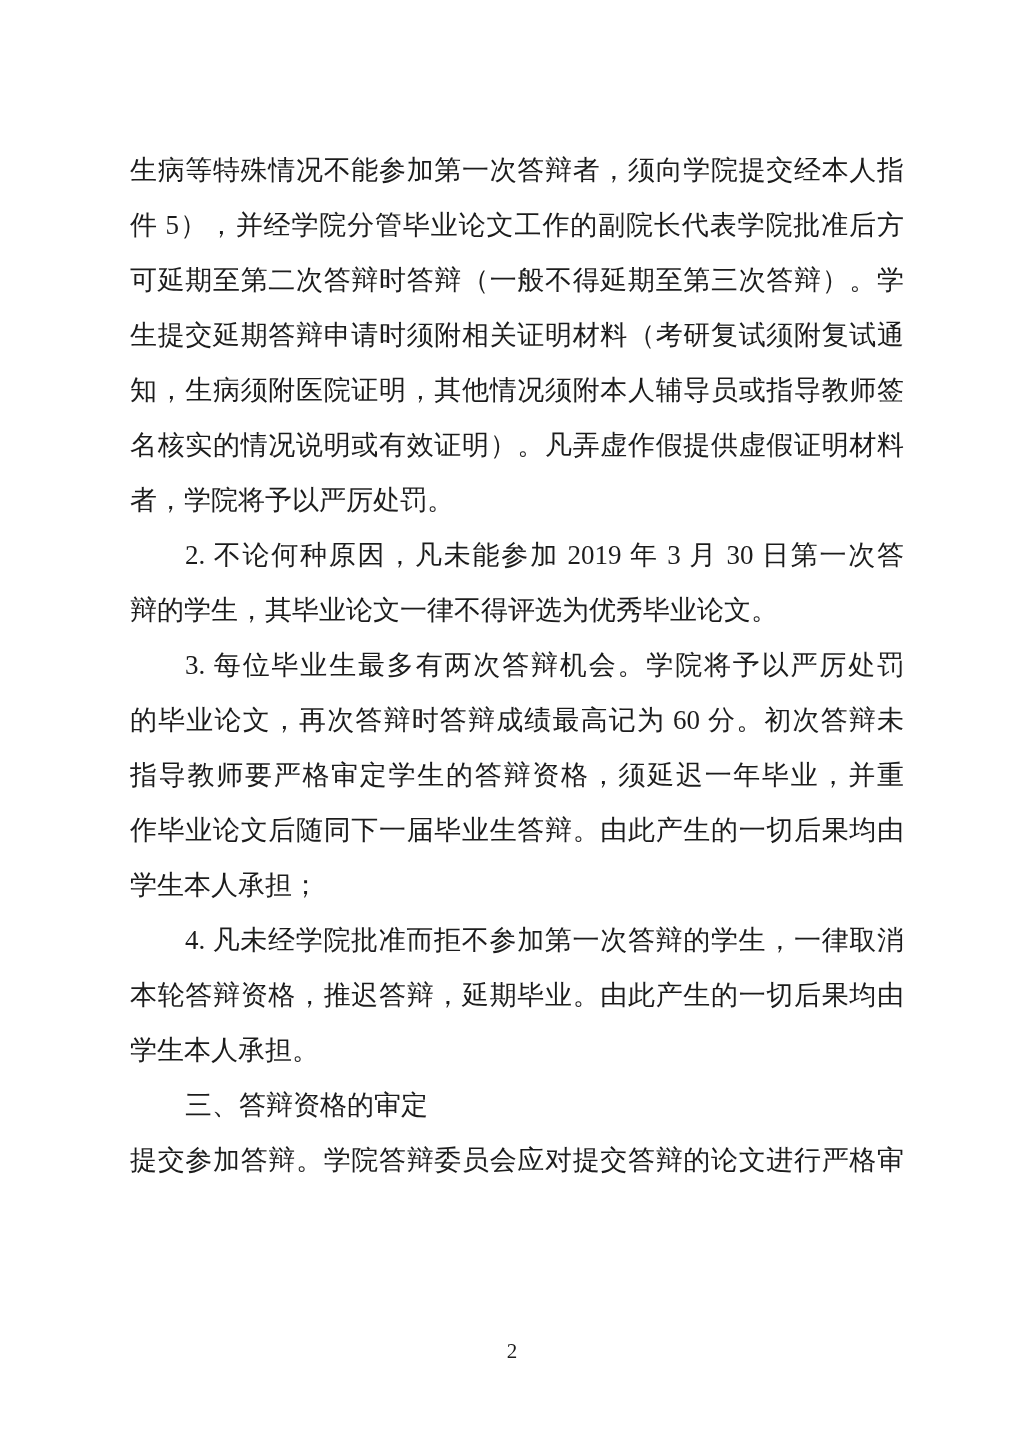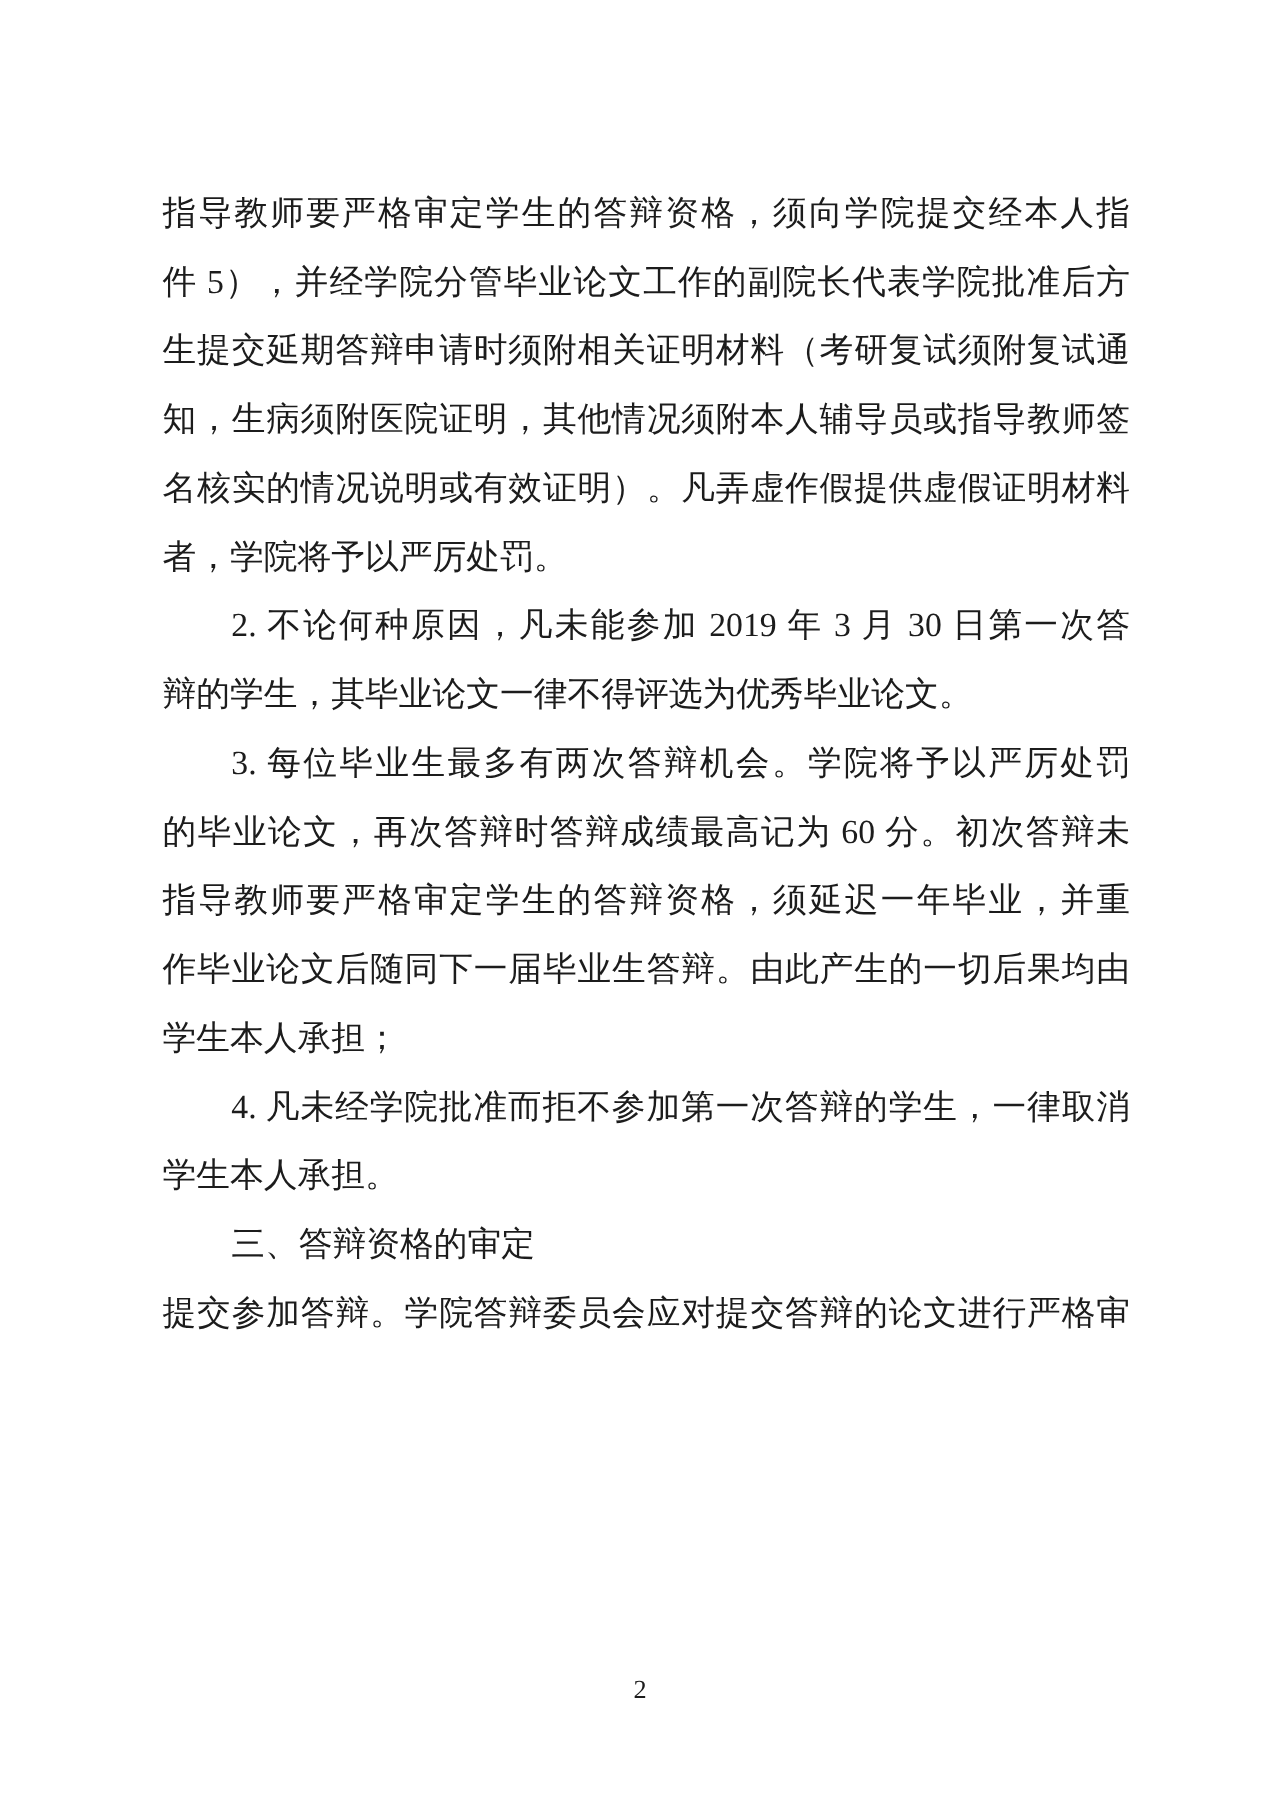--- a/index.html
+++ b/index.html
@@ -49,32 +49,34 @@
     font-size: 21px;
     line-height: 30px;
     color: #1c1c1c;
   }
 </style>
 </head>
 <body>
 
 <div class="page">
   <div class="text-block">
-      <div class="line"><span>指导教师要严格审定学生的答辩资格，须向学院提交经本人指</span></div>
+      <div class="line"><span>生病等特殊情况不能参加第一次答辩者，须向学院提交经本人指</span></div>
       <div class="line"><span>件 5），并经学院分管毕业论文工作的副院长代表学院批准后方</span></div>
+      <div class="line"><span>可延期至第二次答辩时答辩（一般不得延期至第三次答辩）。学</span></div>
       <div class="line"><span>生提交延期答辩申请时须附相关证明材料（考研复试须附复试通</span></div>
       <div class="line"><span>知，生病须附医院证明，其他情况须附本人辅导员或指导教师签</span></div>
       <div class="line"><span>名核实的情况说明或有效证明）。凡弄虚作假提供虚假证明材料</span></div>
       <div class="line nojust"><span>者，学院将予以严厉处罚。</span></div>
       <div class="line indent"><span>2. </span><span class="seg-bold">不论何种原因</span><span>，凡未能参加 2019 年 3 月 30 日第一次答</span></div>
       <div class="line nojust"><span>辩的学生，</span><span class="seg-bold">其毕业论文一律不得评选为优秀毕业论文。</span></div>
       <div class="line indent"><span>3. </span><span class="seg-bold">每位毕业生最多有两次答辩机会</span><span>。学院将予以严厉处罚</span></div>
       <div class="line"><span>的毕业论文，</span><span class="seg-bold">再次答辩时答辩成绩最高记为 60 分</span><span>。初次答辩未</span></div>
       <div class="line"><span>指导教师要严格审定学生的答辩资格，</span><span class="seg-bold">须延迟一年毕业，并重</span></div>
       <div class="line"><span>作毕业论文后随同下一届毕业生答辩。由此产生的一切后果均由</span></div>
       <div class="line nojust"><span>学生本人承担；</span></div>
       <div class="line indent"><span>4. 凡未经学院批准而拒不参加第一次答辩的学生，一律取消</span></div>
+      <div class="line"><span>本轮答辩资格，推迟答辩，延期毕业。由此产生的一切后果均由</span></div>
       <div class="line nojust"><span>学生本人承担。</span></div>
       <div class="line indent nojust"><span class="seg-bold">三、答辩资格的审定</span></div>
       <div class="line"><span>提交参加答辩。学院答辩委员会应对提交答辩的论文进行严格审</span></div>
     </div>
   <div class="footer-page">2</div>
 </div>
 
 </body></html>

